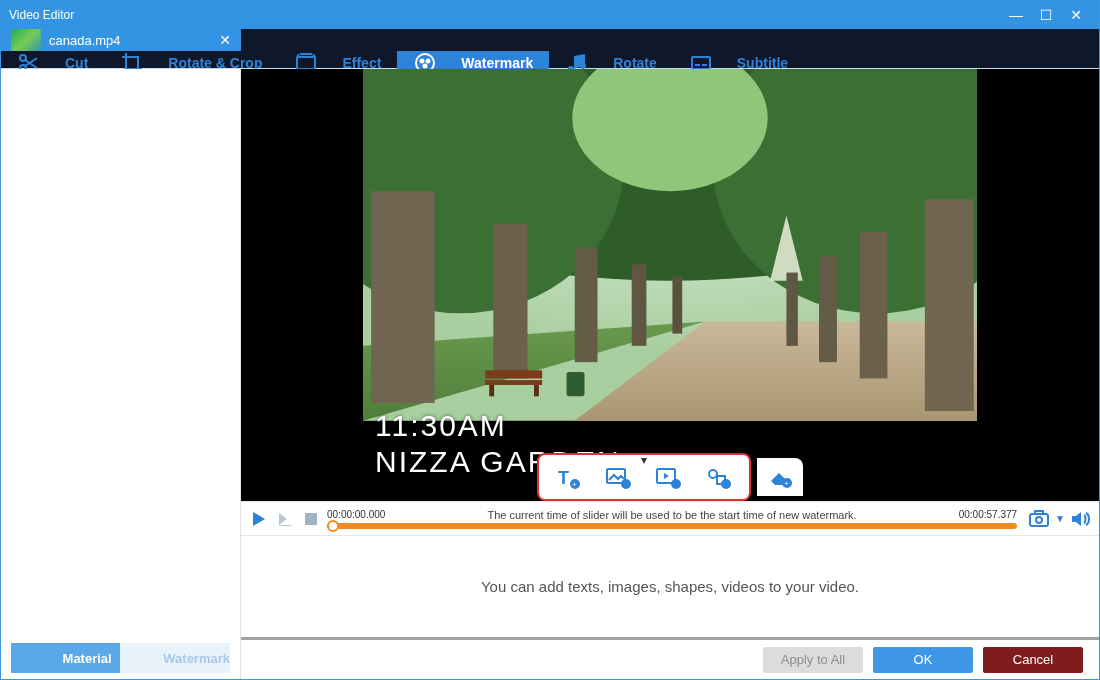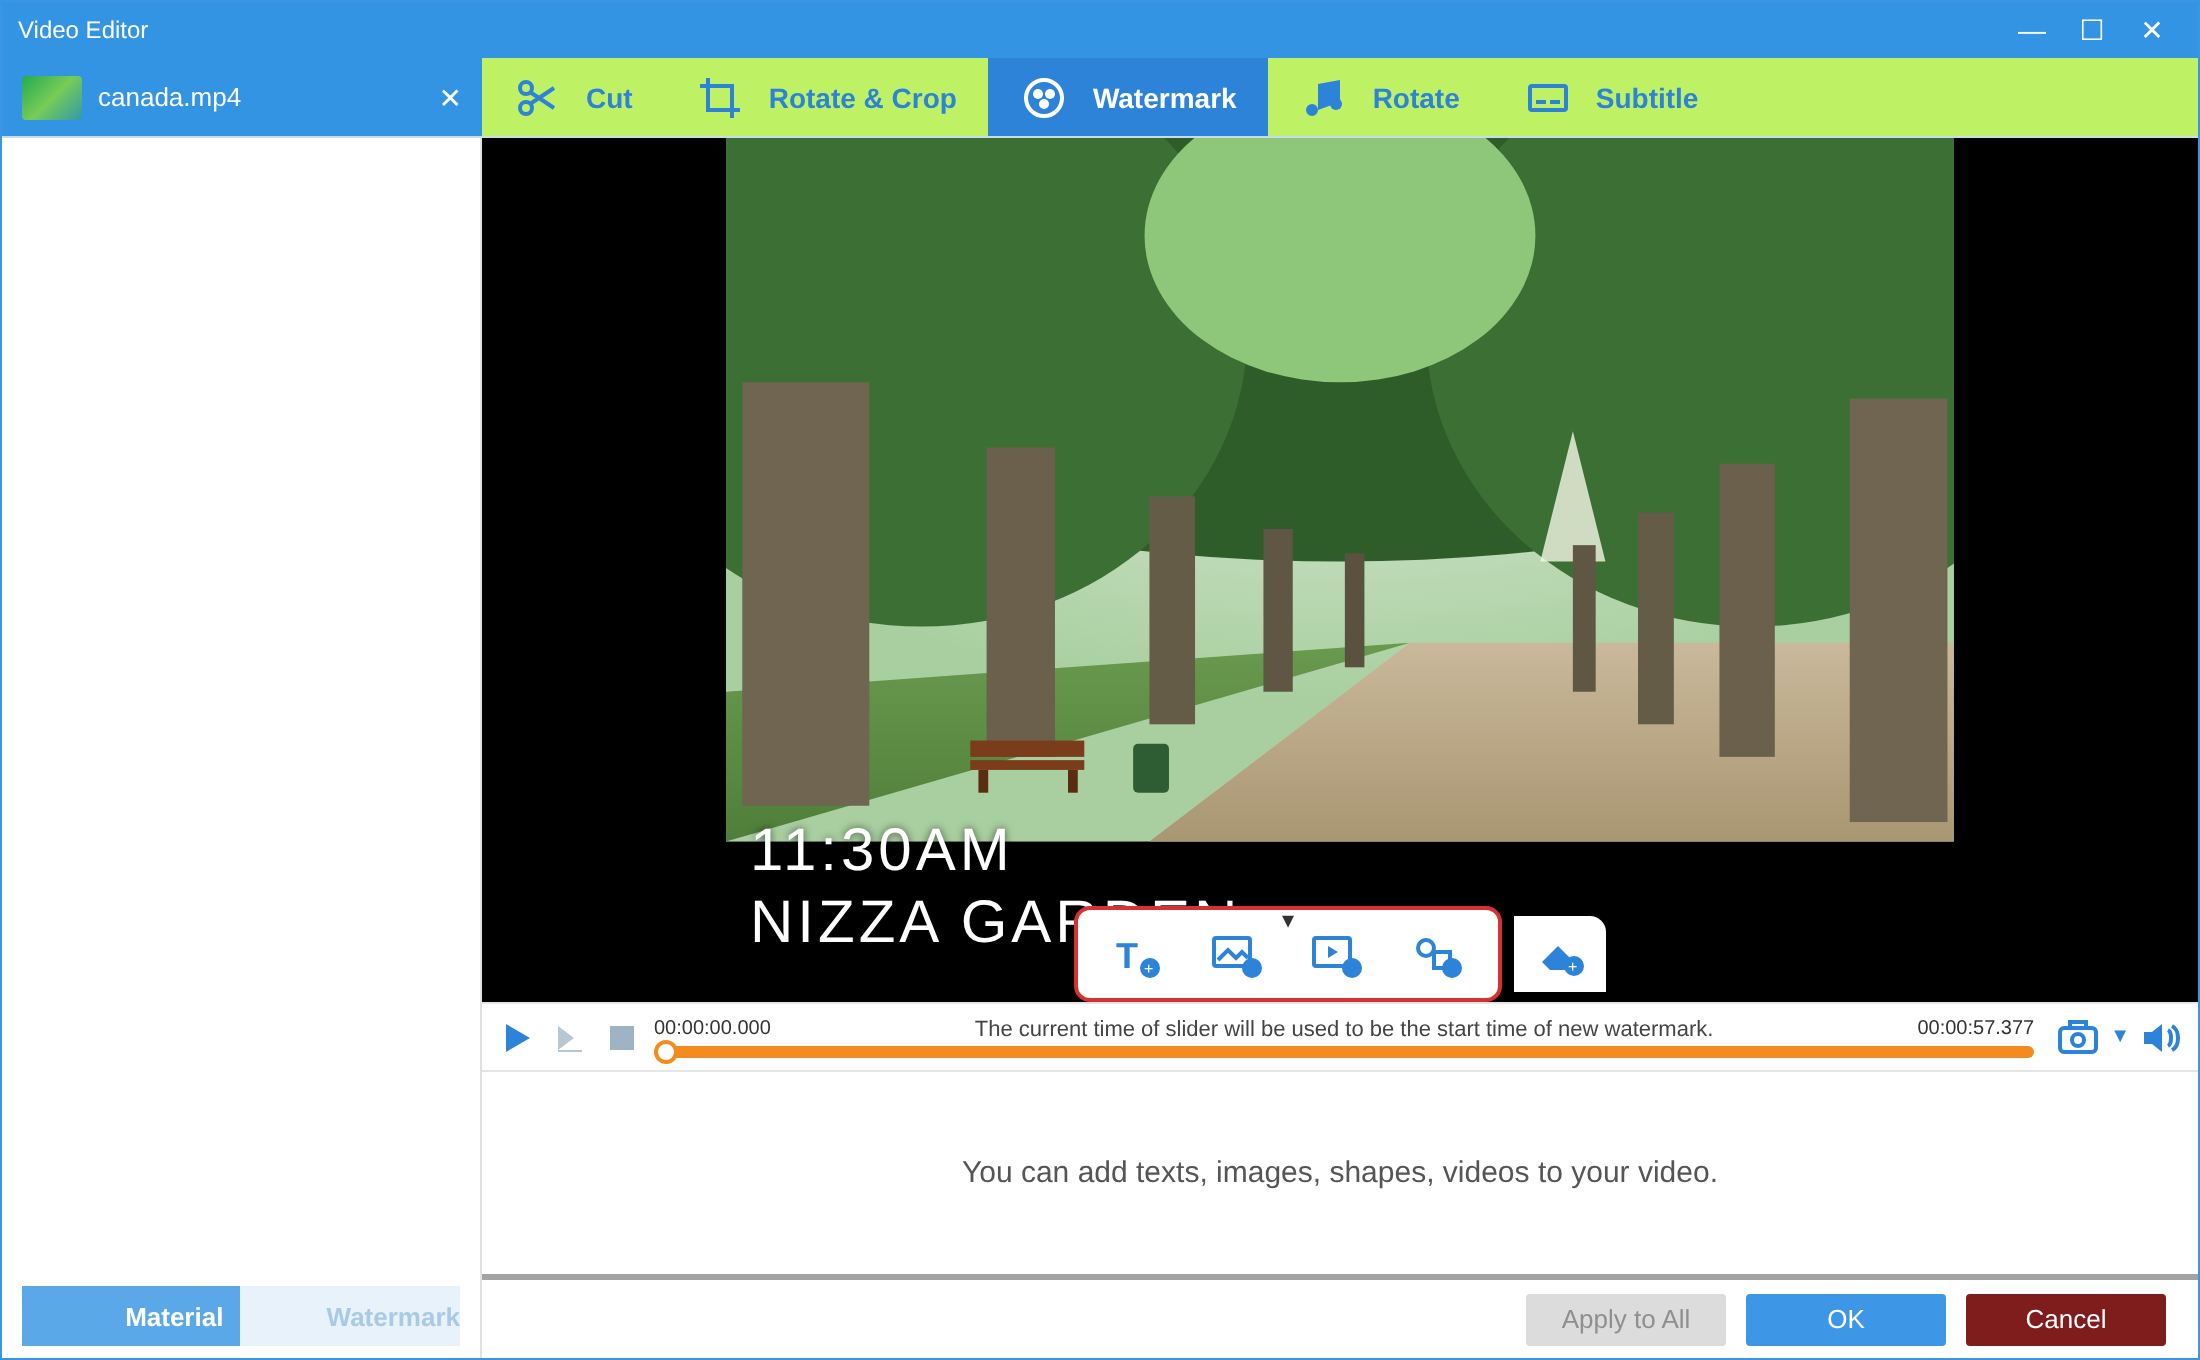--- a/index.html
+++ b/index.html
@@ -3,27 +3,27 @@
 <meta charset="utf-8">
 <style>
   * { box-sizing: border-box; margin: 0; padding: 0; font-family: "Segoe UI", Arial, sans-serif; }
   body { width: 1100px; height: 680px; overflow: hidden; background: #fff; }
   .window { width: 1100px; height: 680px; display: flex; flex-direction: column; border: 1px solid #3a95e4; }
   
   .titlebar { height: 28px; background: #3494e4; color: #fff; display: flex; align-items: center; padding: 0 8px; font-size: 12px; }
   .titlebar .title { flex: 1; }
   .titlebar .winbtn { width: 30px; text-align: center; font-size: 14px; cursor: pointer; }
   
-  .toprow { height: 40px; display: flex; background: #bef264; border-bottom: 1px solid #c8dbe8; }
+  .toprow { height: 40px; display: flex; background: #0f172a; border-bottom: 1px solid #c8dbe8; flex-direction: column; }
   .filetab { width: 240px; background: #3494e4; color: #fff; display: flex; align-items: center; padding: 0 10px; font-size: 13px; gap: 8px; }
   .filetab .thumb { width: 30px; height: 22px; background: linear-gradient(135deg,#2a5,#7c5,#39a); border-radius: 2px; }
   .filetab .fname { flex: 1; }
   .filetab .close { font-size: 14px; cursor: pointer; }
   .tools { flex: 1; display: flex; align-items: stretch; }
-  .tool { display: flex; align-items: center; gap: 12px; padding: 0 16px; color: #2c83d8; font-size: 14px; font-weight: 600; cursor: pointer; }
+  .tool { display: flex; align-items: center; gap: 24px; padding: 0 16px; color: #2c83d8; font-size: 14px; font-weight: 600; cursor: pointer; }
   .tool.active { background: #2c83d8; color: #fff; }
   .tool .ico { width: 24px; height: 24px; }
   
   .middle { flex: 1; display: flex; min-height: 0; }
   .sidebar { width: 240px; background: #fff; display: flex; flex-direction: column; border-right: 1px solid #e2e2e2; }
   .sidebar .side-top { flex: 1; }
   .sidetabs { display: flex; height: 30px; margin: 6px 10px; }
   .sidetab { flex: 1; display: flex; align-items: center; justify-content: center; font-size: 13px; font-weight: 600; cursor: pointer; padding-left: 43px; }
   .sidetab.active { background: #5aa8e8; color: #fff; }
   .sidetab.inactive { background: #e8f2fb; color: #a9c9e6; }
@@ -89,20 +89,29 @@
         </span>
         <span>Cut</span>
       </div>
       <div class="tool">
         <span class="ico">
           <svg viewBox="0 0 24 24" width="24" height="24" fill="none" stroke="#2c83d8" stroke-width="2">
               <path d="M6 2v16h16M2 6h16v16"></path>
             </svg>
         </span>
         <span>Rotate &amp; Crop</span>
+      </div>
+      <div class="tool">
+        <span class="ico">
+          <svg viewBox="0 0 24 24" width="24" height="24" fill="none" stroke="#2c83d8" stroke-width="2">
+              <rect x="3" y="6" width="18" height="12" rx="1"></rect>
+              <path d="M3 6l2-3M21 6l-2-3M6 3h12"></path>
+            </svg>
+        </span>
+        <span>Effect</span>
       </div>
       <div class="tool active">
         <span class="ico">
           <svg viewBox="0 0 24 24" width="24" height="24" fill="#fff">
               <circle cx="12" cy="12" r="9" fill="none" stroke="#fff" stroke-width="2"></circle>
               <circle cx="9" cy="10" r="2.5"></circle>
               <circle cx="15" cy="10" r="2.5"></circle>
               <circle cx="12" cy="15" r="2.5"></circle>
             </svg>
         </span>

